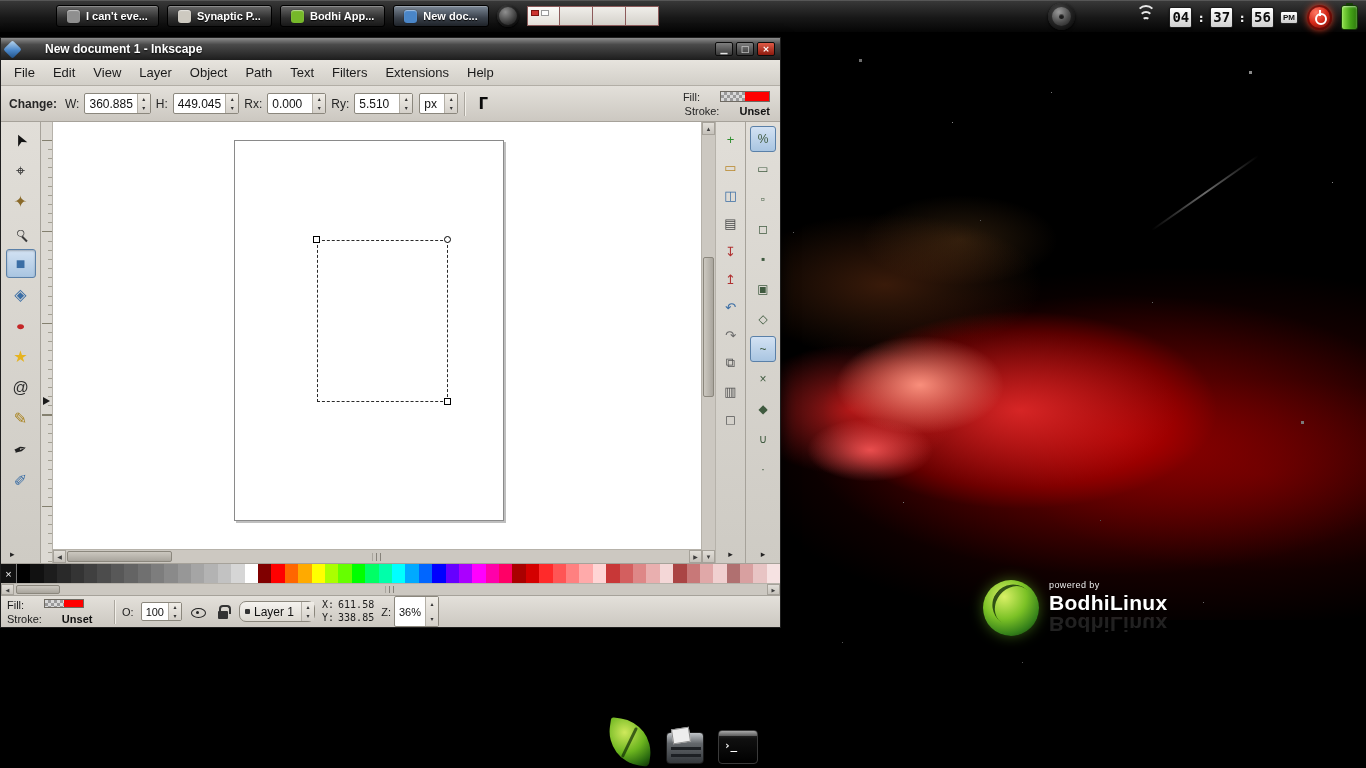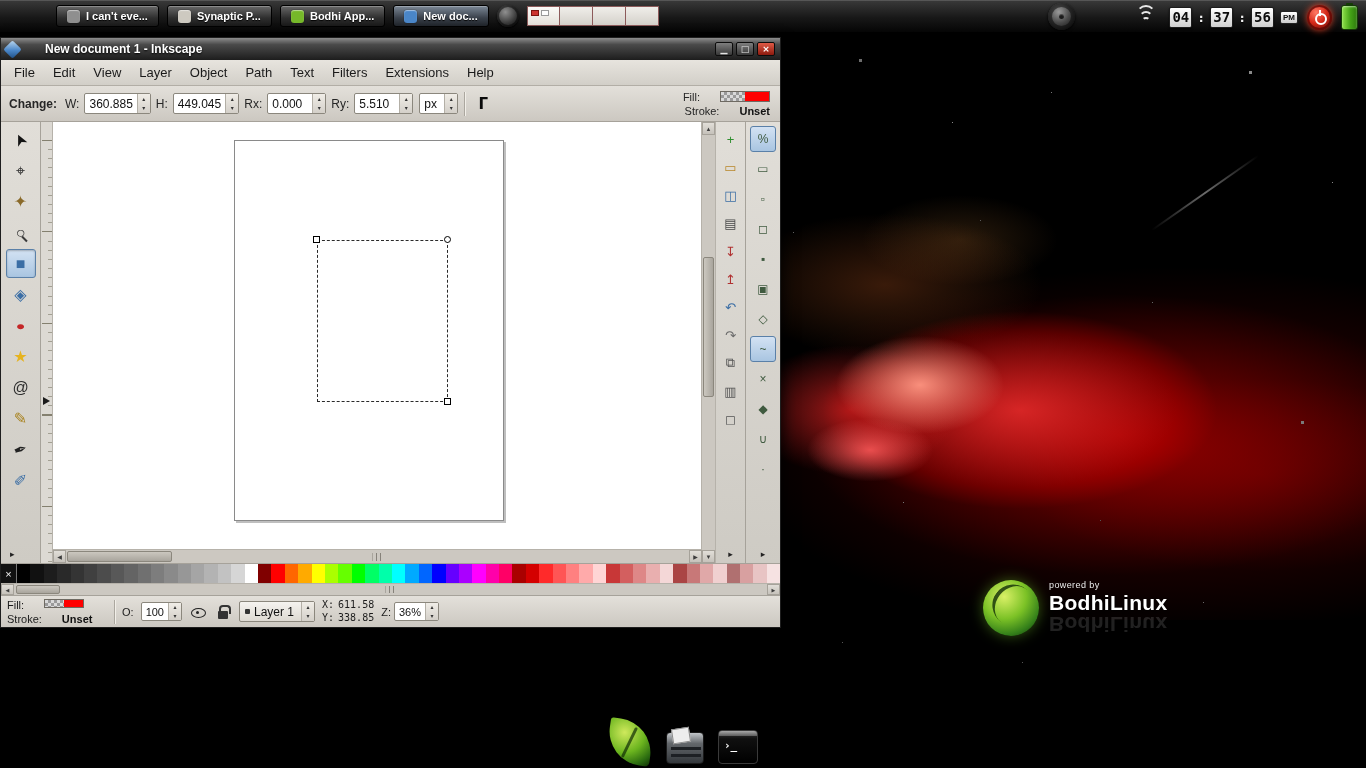--- a/index.html
+++ b/index.html
@@ -227,21 +227,21 @@
     background:linear-gradient(#e3e0da,#ccc8c1);border-top:1px solid #a6a29a;font-size:11px;color:#1c1c1c}
   .sb-style{display:flex;flex-direction:column;gap:2px;width:100px;flex:none}
   .sb-style .si-row{justify-content:flex-start}
   .sb-style .fillswatch{width:40px;height:9px}
   .eye,.lock{width:18px;height:18px;position:relative;flex:none}
   .eye::before{content:"";position:absolute;left:2px;top:5px;width:13px;height:8px;border:1px solid #222;border-radius:50%}
   .eye::after{content:"";position:absolute;left:7px;top:8px;width:3px;height:3px;background:#222;border-radius:50%}
   .lock::before{content:"";position:absolute;left:5px;top:2px;width:8px;height:7px;border:2px solid #333;
     border-bottom:none;border-radius:4px 4px 0 0}
   .lock::after{content:"";position:absolute;left:4px;top:8px;width:10px;height:8px;background:#333;border-radius:1px}
-  .layercombo{display:flex;align-items:center;height:21px;border:1px solid #8b877d;border-radius:2px;
+  .layercombo{display:flex;align-items:center;height:21px;border:1px solid #8b877d;border-radius:7px;
     background:linear-gradient(#f5f3ef,#ddd9d2);padding-left:5px;gap:4px;flex:none}
   .layerdot{width:5px;height:5px;background:#333;border-radius:1px}
   .layername{font-size:12px;color:#111;padding-right:3px}
   .sb-msg{flex:1;min-width:0;font-size:12px;color:#2c2c2c;white-space:nowrap;overflow:hidden}
   .sb-msg b{color:#0e0e0e}
   .coords{display:grid;grid-template-columns:auto auto;gap:0 4px;text-align:right;
     font:10px "DejaVu Sans Mono",monospace;color:#1c1c1c;line-height:1.25;flex:none}
   .sb-zoom{display:flex;align-items:center;gap:3px;flex:none}
 </style>
 </head>
@@ -613,21 +613,21 @@
       </div>
     </div>
     <div class="coords">
       <span>X:</span>
       <span>611.58</span>
       <span>Y:</span>
       <span>338.85</span>
     </div>
     <div class="sb-zoom">
       <span>Z:</span>
-      <div class="spin" style="height:19px">
+      <div class="spin" style="height:31px">
         <div class="spinval narrow" style="font-size:11px;min-width:28px">36%</div>
         <div class="spinbtns">
           <div class="spinbtn">▴</div>
           <div class="spinbtn">▾</div>
         </div>
       </div>
     </div>
   </div>
 </div>
 

